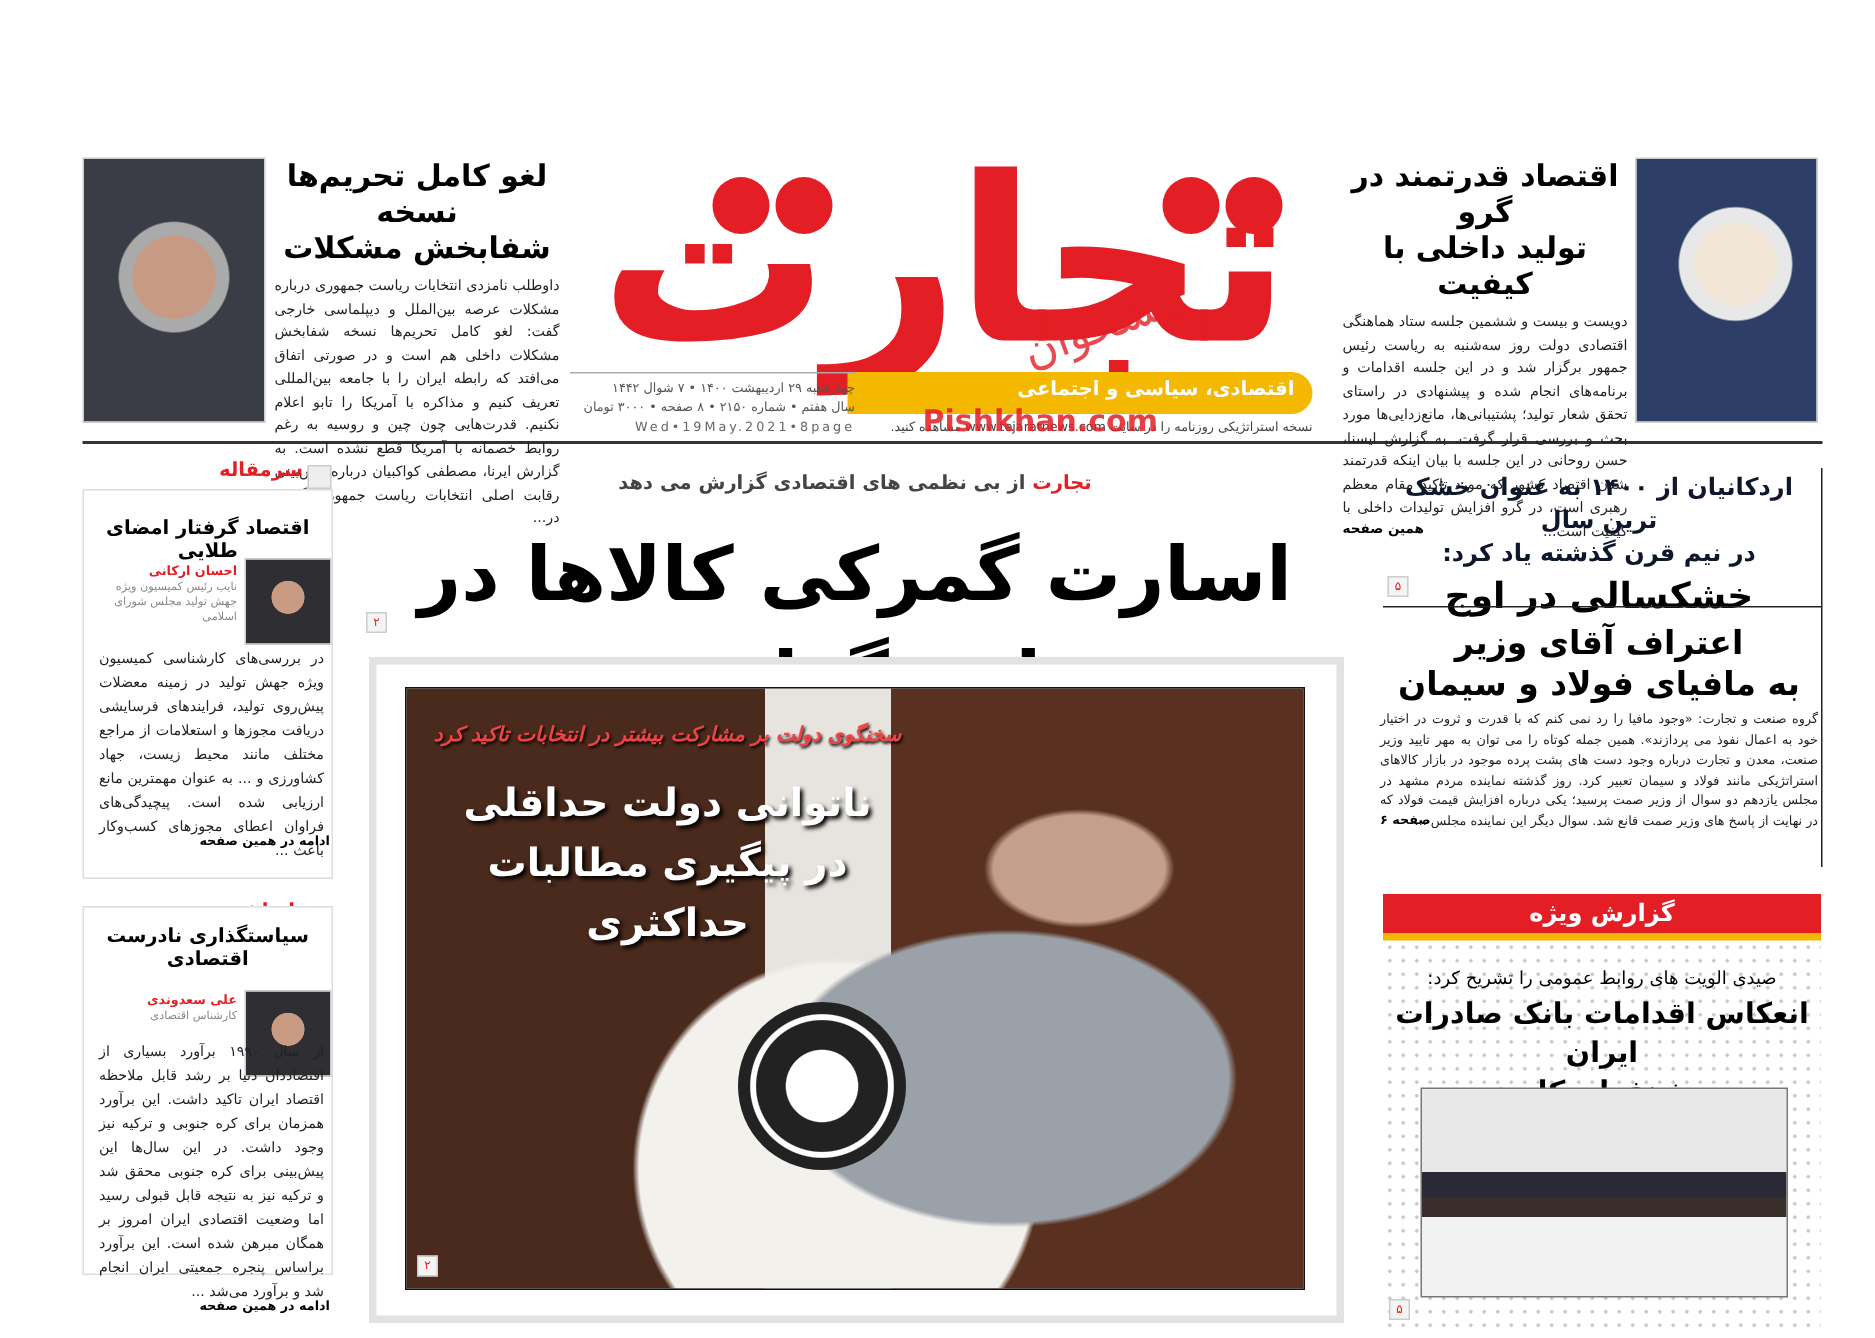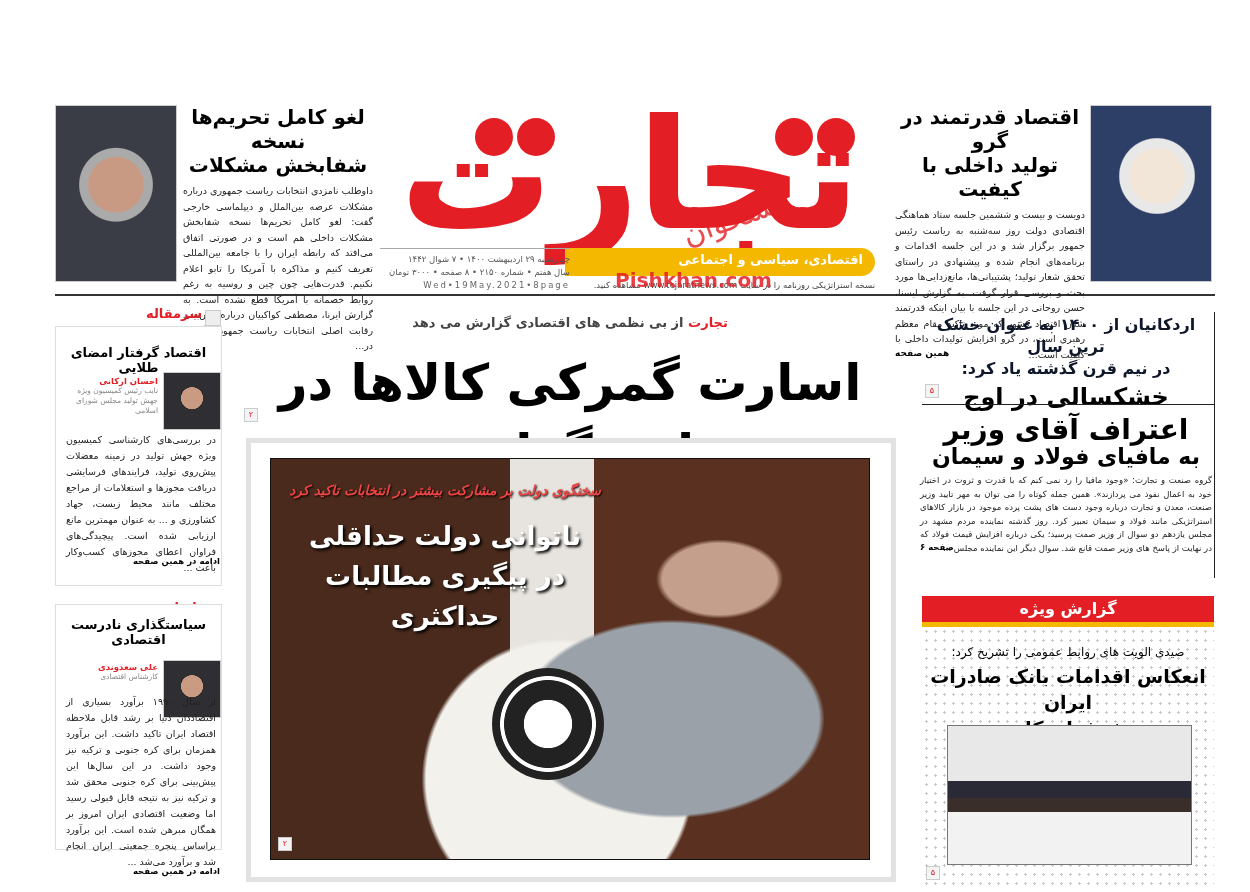--- a/index.html
+++ b/index.html
@@ -127,21 +127,21 @@
 <div class="abs" style="left:922px;top:314px;width:288px;">
   <div class="kicker-gray">اردکانیان از ۱۴۰۰ به عنوان خشک ترین سال</div>
   <div class="kicker-gray">در نیم قرن گذشته یاد کرد:</div>
   <div class="head-black" style="margin-top:2px;">خشکسالی در اوج</div>
 </div>
 <div class="abs pg-box" style="left:925px;top:384px;">۵</div>
 <div class="abs hrule" style="left:922px;top:404px;width:292px;"></div>
 
 <div class="abs vrule" style="left:1214px;top:406px;height:172px;"></div>
 <div class="abs" style="left:920px;top:416px;width:292px;">
-  <div class="head-black" style="font-size:28px;line-height:27px;">اعتراف آقای وزیر</div>
+  <div class="head-black" style="font-size:22px;line-height:27px;">اعتراف آقای وزیر</div>
   <div class="head-black" style="font-size:22px;line-height:27px;">به مافیای فولاد و سیمان</div>
   <div class="top-story-body" style="font-size:8.5px;line-height:13.5px;margin-top:4px;">گروه صنعت و تجارت: «وجود مافیا را رد نمی کنم که با قدرت و ثروت در اختیار خود به اعمال نفوذ می پردازند». همین جمله کوتاه را می توان به مهر تایید وزیر صنعت، معدن و تجارت درباره وجود دست های پشت پرده موجود در بازار کالاهای استراتژیکی مانند فولاد و سیمان تعبیر کرد. روز گذشته نماینده مردم مشهد در مجلس یازدهم دو سوال از وزیر صمت پرسید؛ یکی درباره افزایش قیمت فولاد که در نهایت از پاسخ های وزیر صمت قانع شد. سوال دیگر این نماینده مجلس ...</div>
   <div class="top-story-footer" style="text-align:left;margin-top:-13px;font-size:8.5px;">صفحه ۶</div>
 </div>
 
 <div class="abs special-bar">گزارش ویژه</div>
 <div class="abs special-bar-y"></div>
 <div class="abs special-box"></div>
 <div class="abs" style="left:930px;top:645px;width:276px;">
   <div class="special-kicker">صیدی الویت های روابط عمومی را تشریح کرد:</div>

